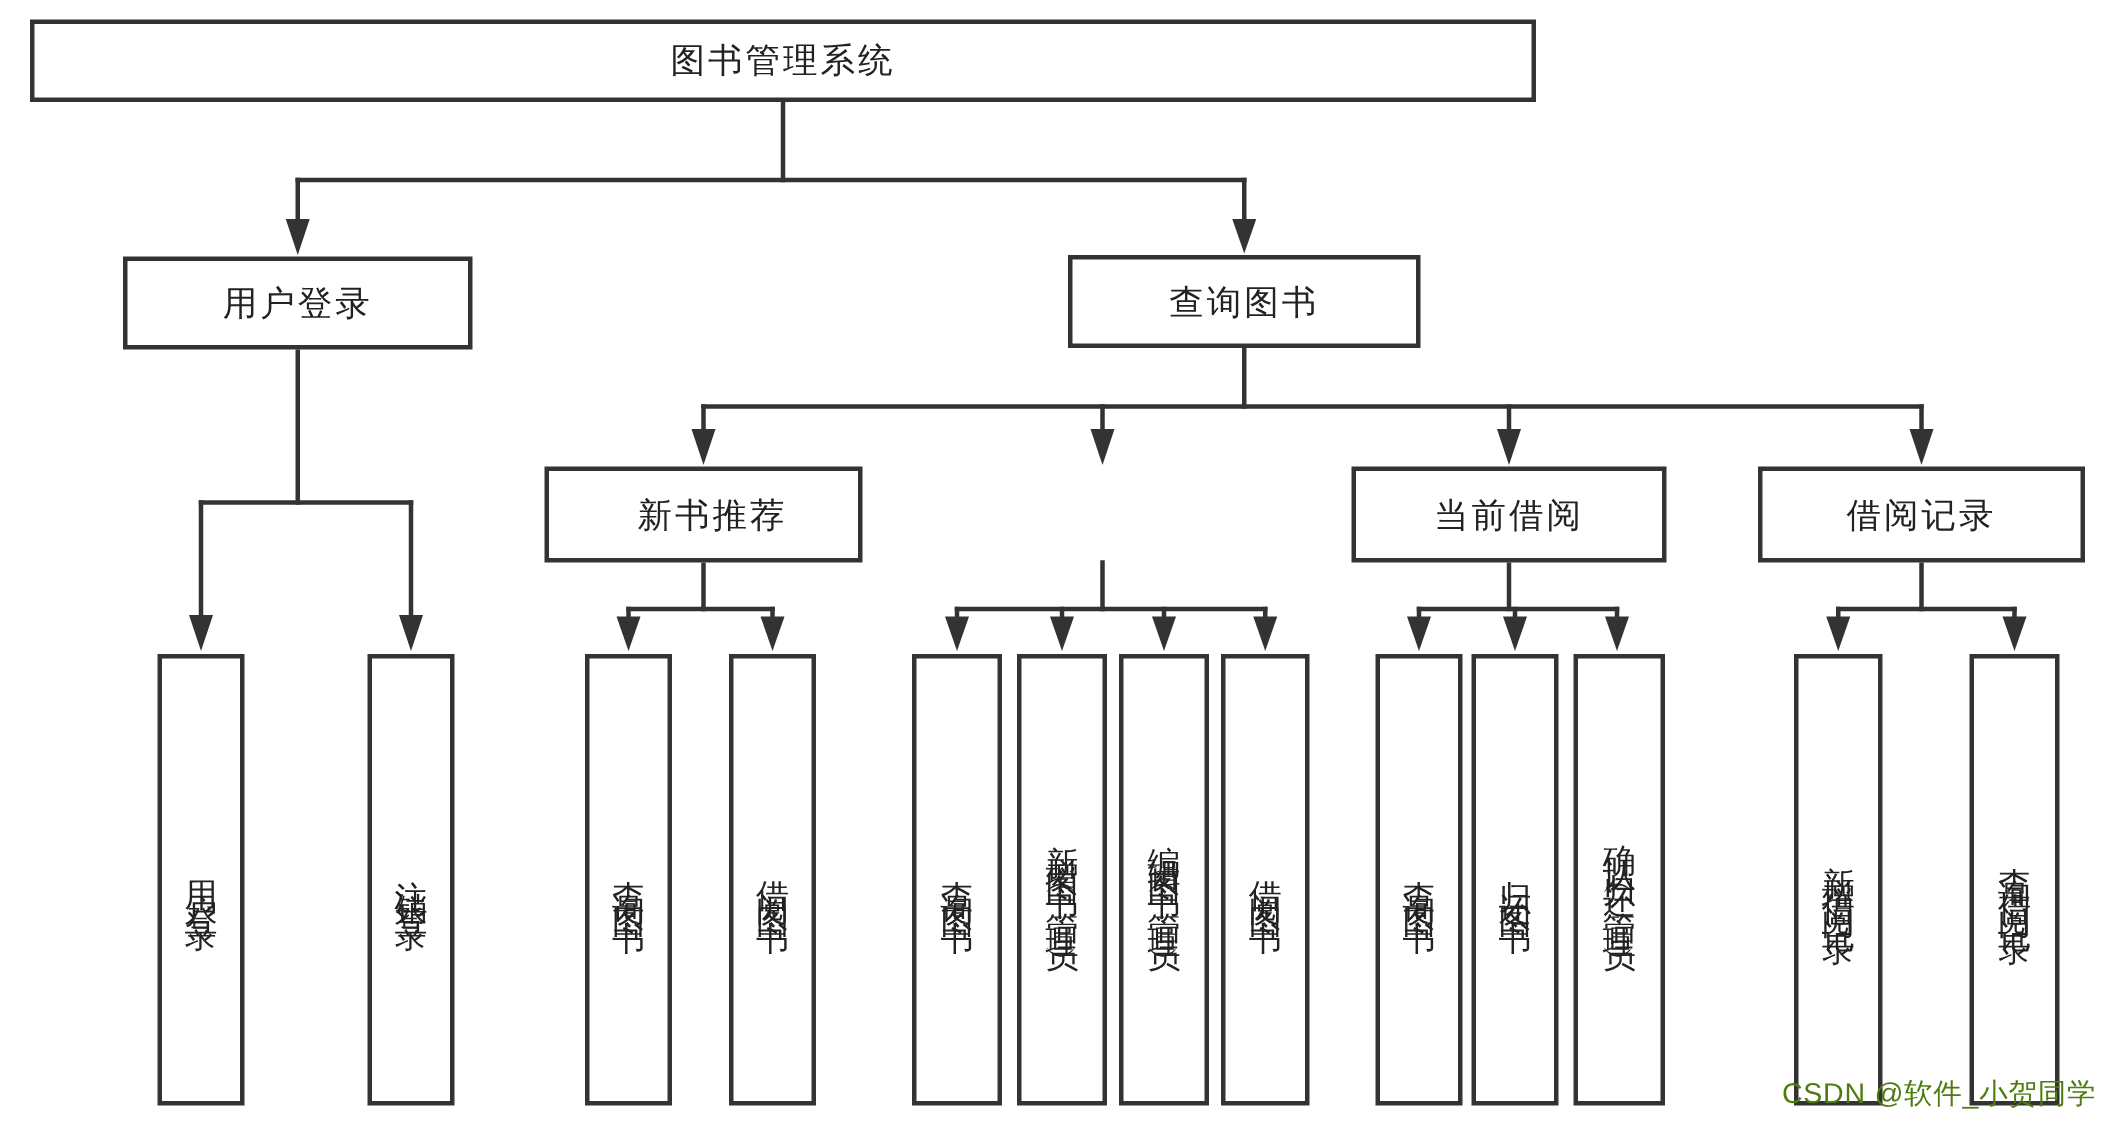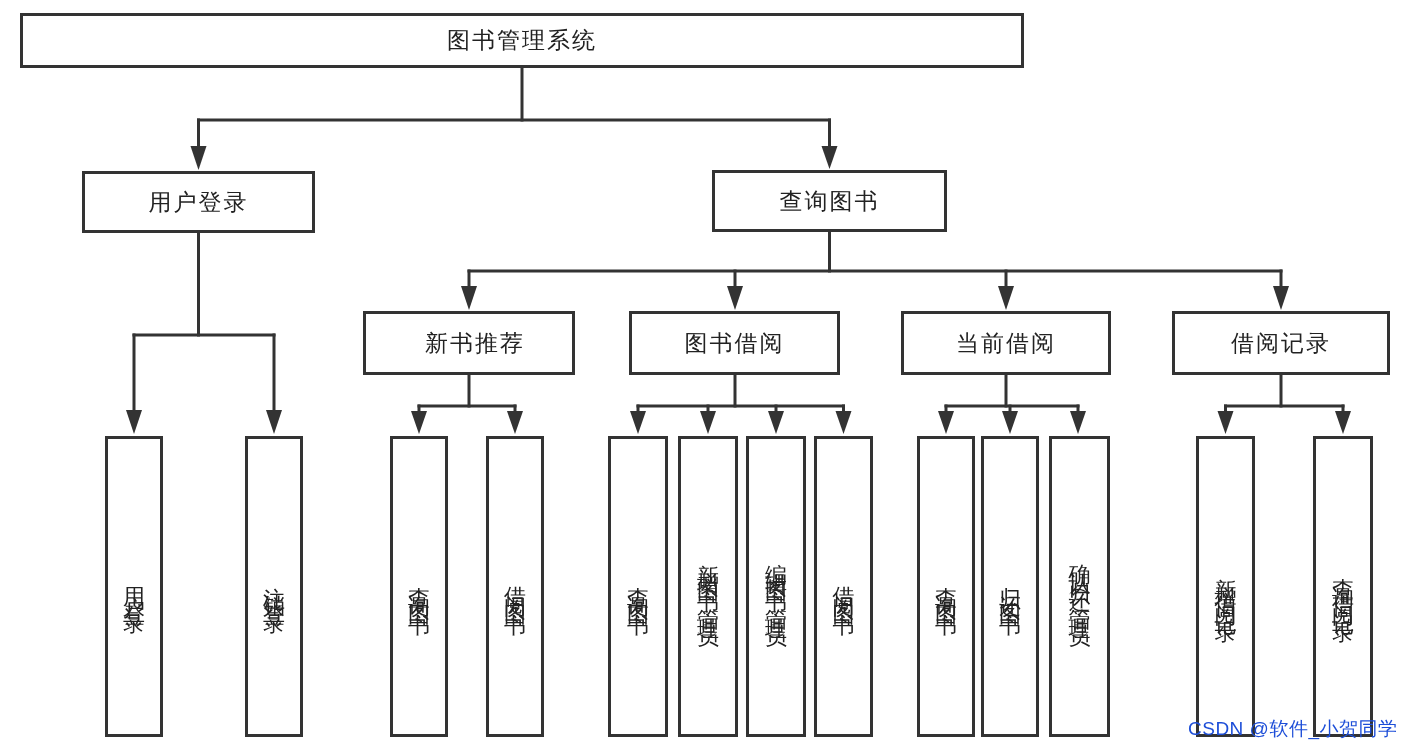--- a/index.html
+++ b/index.html
@@ -39,21 +39,21 @@
     font-size: 22px;
     letter-spacing: 9px;
     line-height: 1;
   }
   .watermark {
     position: absolute;
     left: 1188px;
     top: 716px;
     font-size: 19px;
     letter-spacing: 0.5px;
-    color: #1d4ed8;
+    color: #4d7c0f;
     white-space: nowrap;
     z-index: 2;
   }
 </style>
 </head>
 <body>
 
 <div class="canvas">
 
   <svg class="connectors" width="1405" height="747" viewBox="0 0 1405 747" xmlns="http://www.w3.org/2000/svg">
@@ -129,23 +129,20 @@
   <div class="node h" style="left:82px; top:171px; width:233px; height:62px;">
     <span>用户登录</span>
   </div>
   <div class="node h" style="left:712px; top:170px; width:235px; height:62px;">
     <span>查询图书</span>
   </div>
 
   <div class="node h" style="left:363px; top:311px; width:212px; height:64px;padding-left:12px;">
     <span>新书推荐</span>
   </div>
-  <div class="node h" style="left:629px; top:311px; width:211px; height:64px;">
-    <span>图书借阅</span>
-  </div>
   <div class="node h" style="left:901px; top:311px; width:210px; height:64px;">
     <span>当前借阅</span>
   </div>
   <div class="node h" style="left:1172px; top:311px; width:218px; height:64px;">
     <span>借阅记录</span>
   </div>
 
   <div class="node vwrap" style="left:105px; top:436px; width:58px; height:301px;">
     <span>用户登录</span>
   </div>

